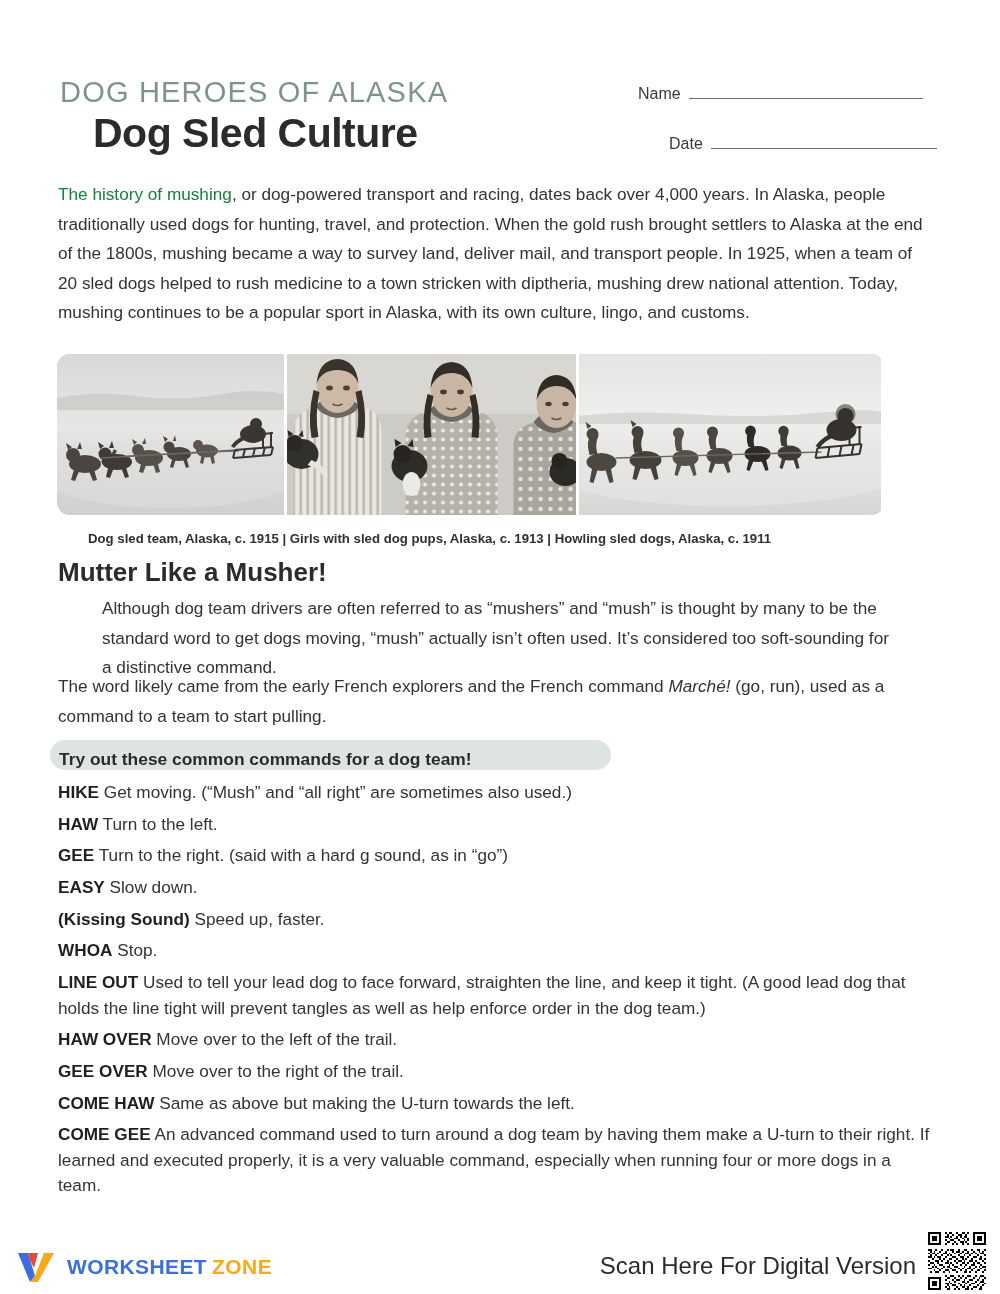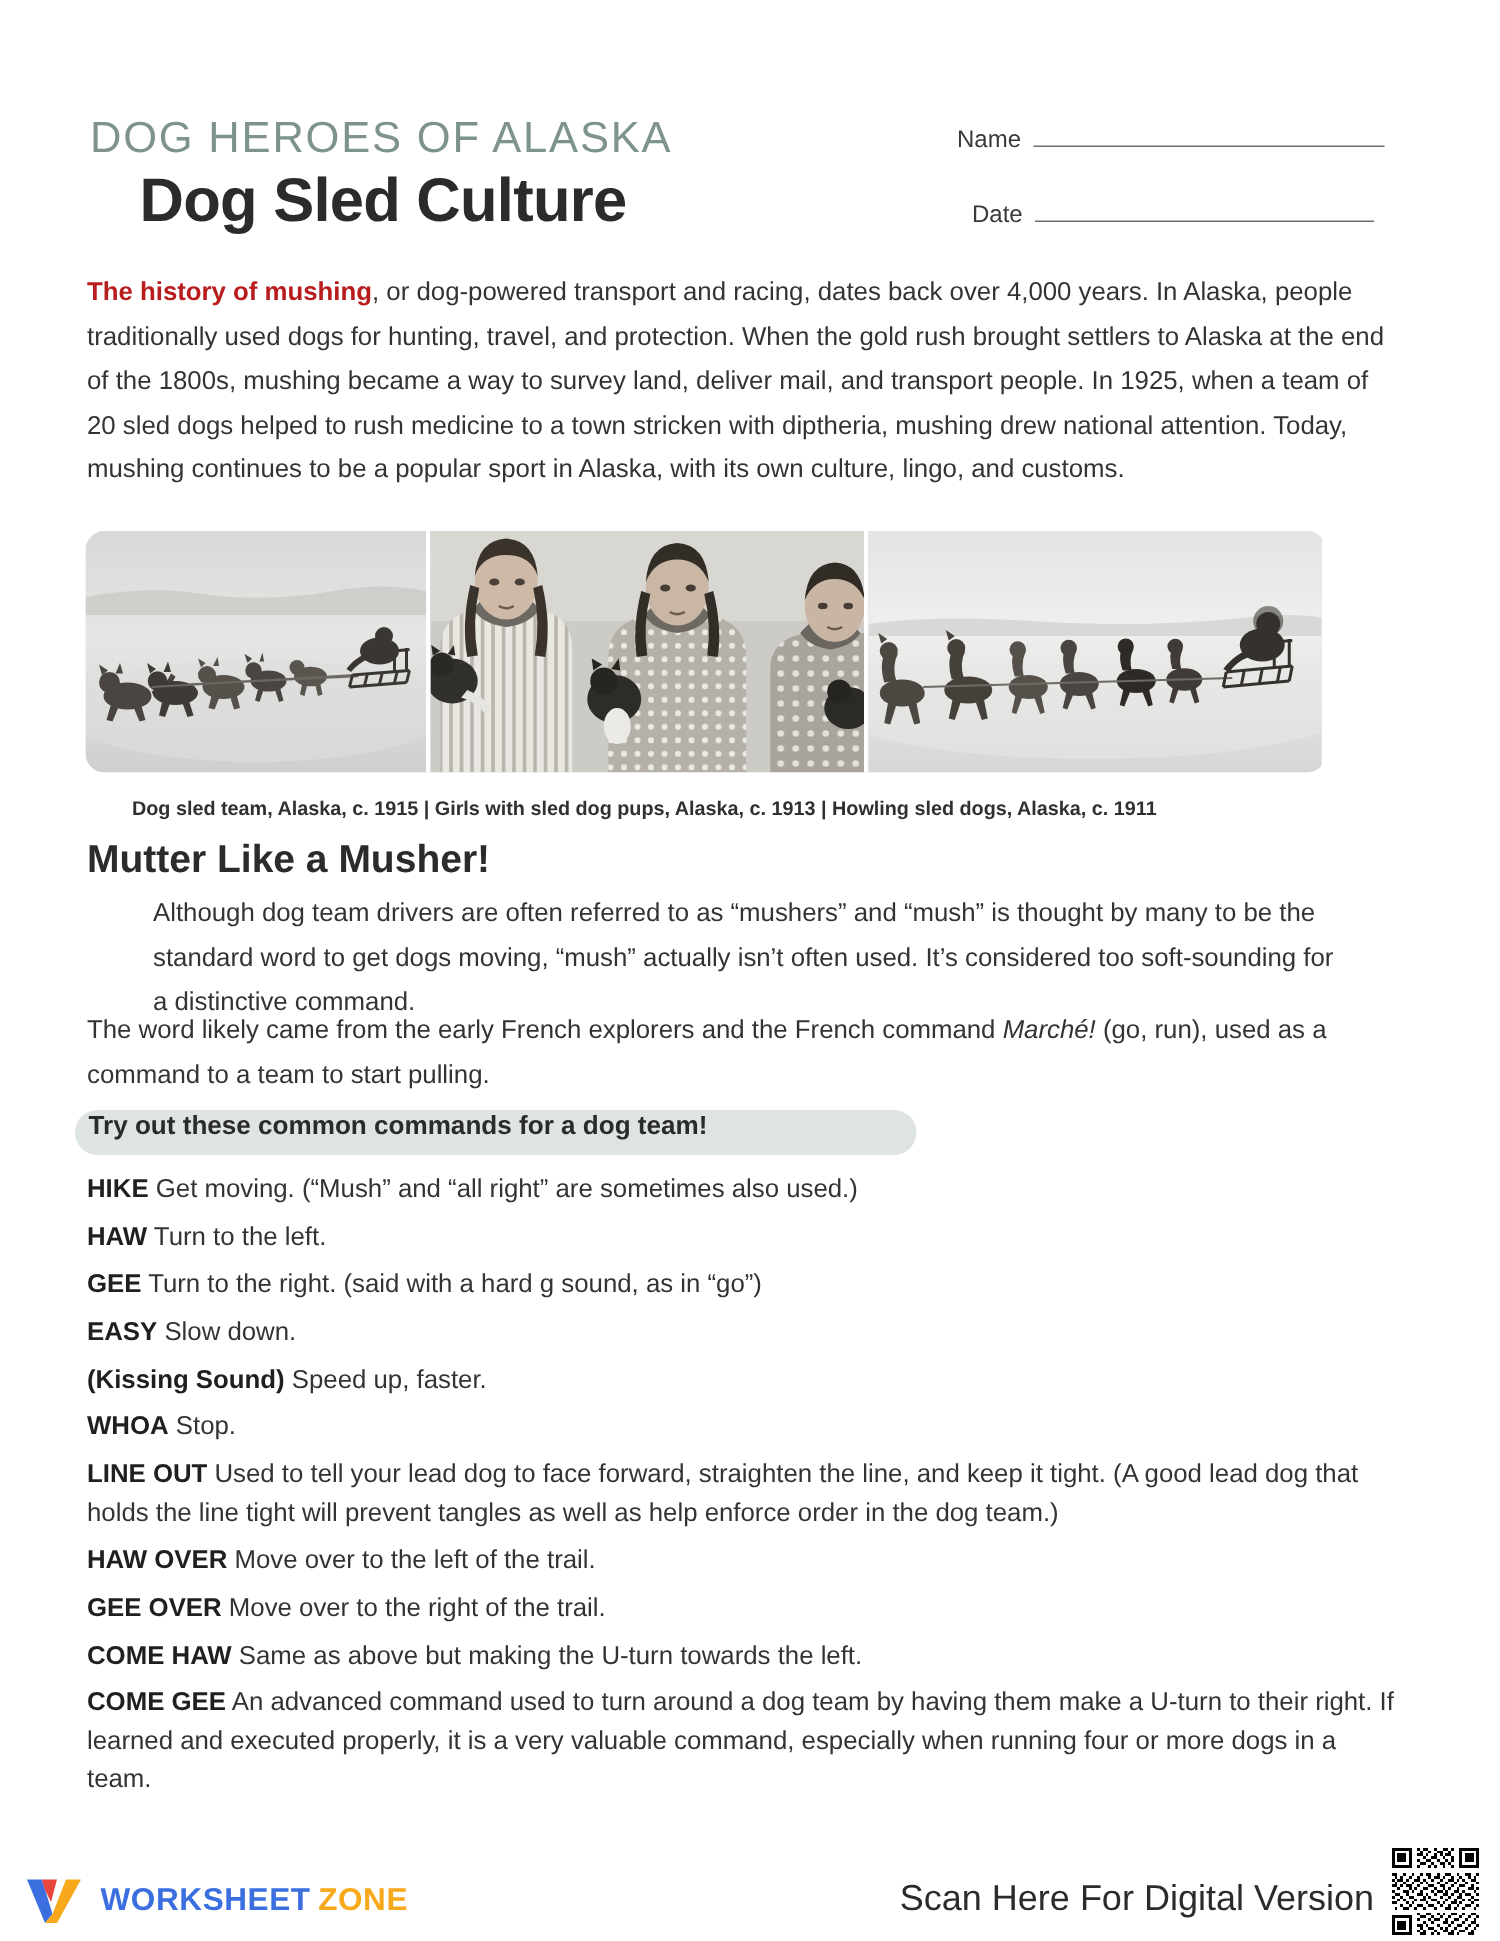--- a/index.html
+++ b/index.html
@@ -19,32 +19,32 @@
     font-size: 29px; font-weight: 400; letter-spacing: 1.2px;
     color: #7d938c; white-space: nowrap;
   }
   .main-title {
     position: absolute; left: 58px; top: 66px;
     font-size: 41px; font-weight: 700; letter-spacing: -0.5px;
     color: #2b2b2b; white-space: nowrap; margin-left: 35px;
   }
   .field-row { position: absolute; display: flex; align-items: baseline; margin-top: 35px; }
   .field-row.name { left: 638px; top: 6px; }
-  .field-row.date { left: 648px; top: 56px; text-align: center; }
+  .field-row.date { left: 669px; top: 56px; text-align: center; }
   .field-label { font-size: 16px; color: #3a3a3a; white-space: nowrap; }
   .field-line { display: block; height: 1px; background: #6e6e6e; margin-left: 8px; }
   .field-row.name .field-line { width: 234px; }
   .field-row.date .field-line { width: 226px; }
 
   
   .intro {
     position: absolute; left: 58px; top: 180px; width: 872px;
     font-size: 17.2px; line-height: 29.5px; color: #333333;
   }
-  .lead-in { font-weight: 700; color: #b91c1c; }
+  .lead-in { font-weight: 400; color: #15803d; }
 
   
   .photo-strip {
     position: absolute; left: 57px; top: 354px;
     width: 827px; height: 161px;
     border-radius: 13px; overflow: hidden;
     display: flex; background: #ffffff;
   }
   .photo { position: relative; height: 100%; overflow: hidden; background: #cfcfcf; }
   .photo + .photo { border-left: 3px solid #ffffff; }
@@ -69,21 +69,21 @@
   }
   .para.p-musher { top: 594px; width: 800px; margin-left: 44px; }
   .para.p-french { top: 672px; width: 845px; }
   .ital { font-style: italic; }
 
   
   .callout {
     position: absolute; left: 50px; top: 740px;
     width: 561px; height: 30px;
     background: #dde4e1;
-    display: flex; align-items: flex-start; border-radius: 15px;
+    display: flex; align-items: flex-end; border-radius: 15px;
   }
   .callout-text {
     padding-left: 9px;
     font-size: 17.4px; font-weight: 700; color: #2b2b2b; white-space: nowrap;
   }
 
   
   .commands { position: absolute; left: 58px; top: 780px; width: 875px; }
   .cmd {
     font-size: 17.2px; line-height: 25.5px; color: #333333;

